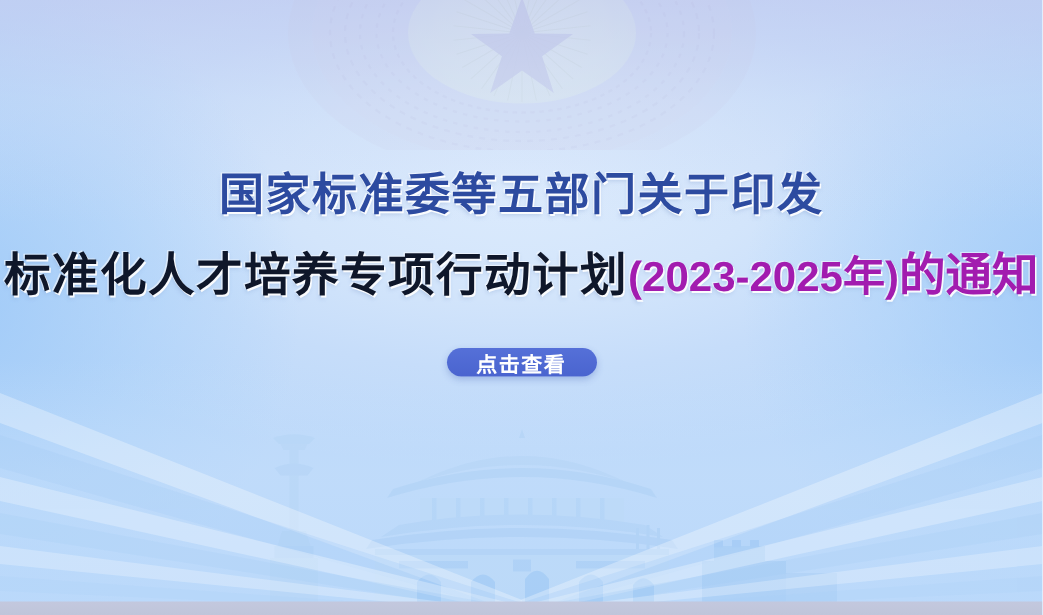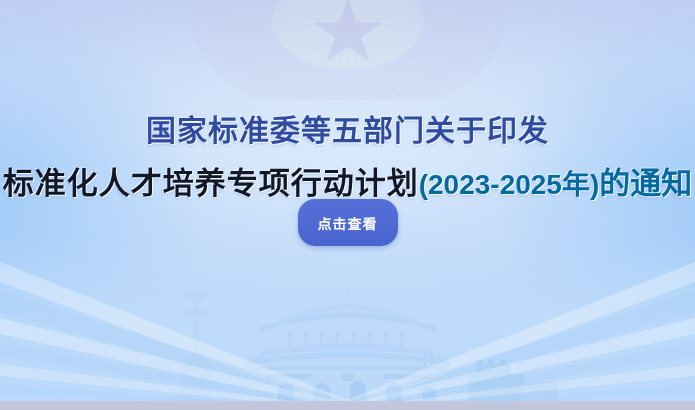--- a/index.html
+++ b/index.html
@@ -132,29 +132,30 @@
     font-size: 31px;
     font-weight: 700;
     line-height: 1;
     white-space: nowrap;
     text-shadow:
        1px  1px 0 rgba(255,255,255,0.92),
       -1px -1px 0 rgba(255,255,255,0.50),
        0 2px 3px rgba(120,150,200,0.32);
   }
   .t-red  { color: #0f172a; letter-spacing: 1px; }
-  .t-blue { color: #0369a1; }
+  .t-blue { color: #a21caf; }
   .t-paren { font-size: 28px; }
 
   .cta {
+    margin-top: 33px;
     display: inline-flex;
     align-items: center;
     justify-content: center;
     min-width: 98px;
-    height: 47px;
+    height: 19px;
     padding: 0 20px;
     border: none;
     border-radius: 17px;
     background: linear-gradient(180deg, #5570d8 0%, #4a64cf 100%);
     color: #ffffff;
     font-family: inherit;
     font-size: 14px;
     font-weight: 700;
     letter-spacing: 1px;
     cursor: pointer;

